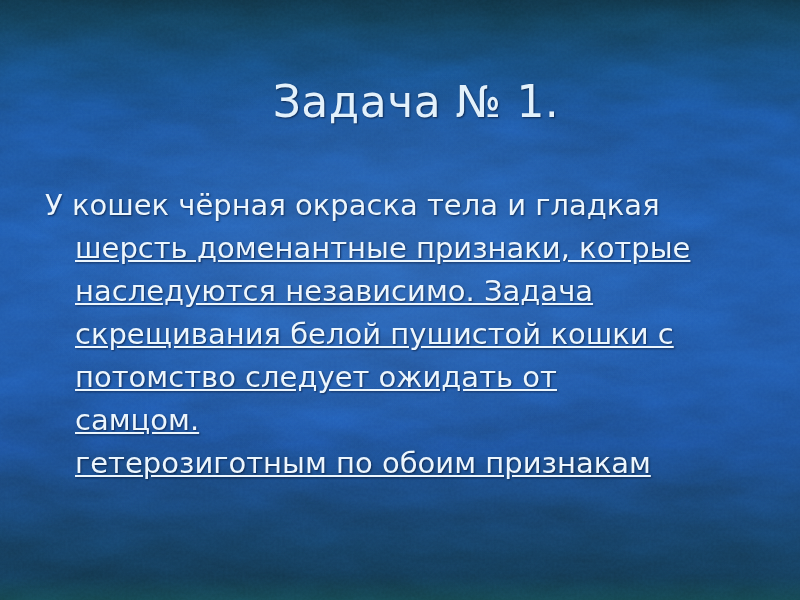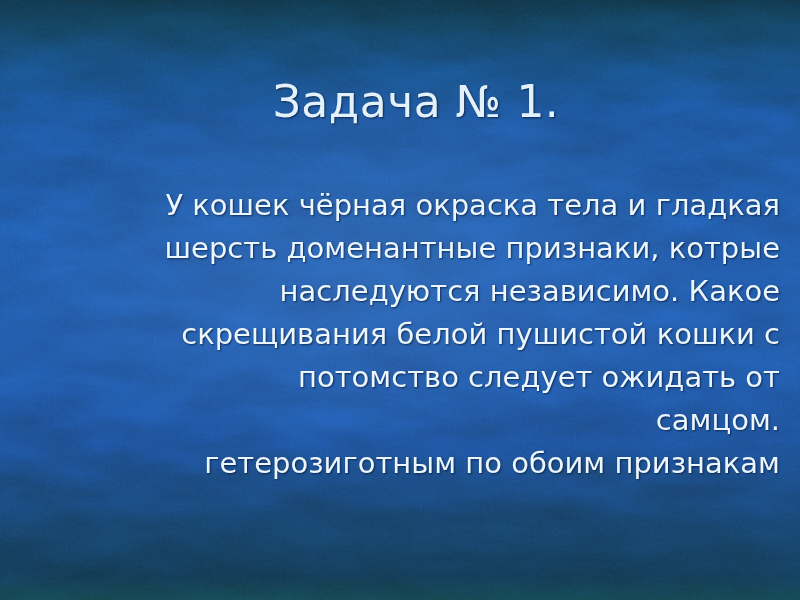--- a/index.html
+++ b/index.html
@@ -63,27 +63,27 @@
   }
   .slide-body {
     position: absolute;
     top: 184px;
     left: 45px;
     right: 20px;
     color: #ecf6fd;
     font-size: 29px;
     line-height: 43px;
     text-shadow: 1px 1px 2px rgba(4, 18, 48, 0.65);
-    text-align: right;
   }
   .body-line {
     white-space: nowrap;
   }
   .body-line.indent {
     padding-left: 30px;
+    text-decoration: underline;
   }
 </style>
 </head>
 <body>
 
 <div class="slide">
 
   <svg class="texture-layer" width="800" height="600" xmlns="http://www.w3.org/2000/svg">
     <filter id="tex-blotch" x="0" y="0" width="100%" height="100%">
       <feTurbulence type="fractalNoise" baseFrequency="0.011 0.032" numOctaves="4" seed="7" result="n"></feTurbulence>
@@ -106,20 +106,20 @@
     <rect width="800" height="600" filter="url(#tex-grain)"></rect>
   </svg>
 
   <div class="glow"></div>
 
   <h1 class="slide-title">Задача № 1.</h1>
 
   <div class="slide-body">
     <div class="body-line">У кошек чёрная окраска тела и гладкая</div>
     <div class="body-line indent">шерсть доменантные признаки, котрые</div>
-    <div class="body-line indent">наследуются независимо. Какое</div>
+    <div class="body-line indent">наследуются независимо. Задача</div>
     <div class="body-line indent">скрещивания белой пушистой кошки с</div>
     <div class="body-line indent">потомство следует ожидать от</div>
     <div class="body-line indent">самцом.</div>
     <div class="body-line indent">гетерозиготным по обоим признакам</div>
   </div>
 
 </div>
 
 </body></html>

